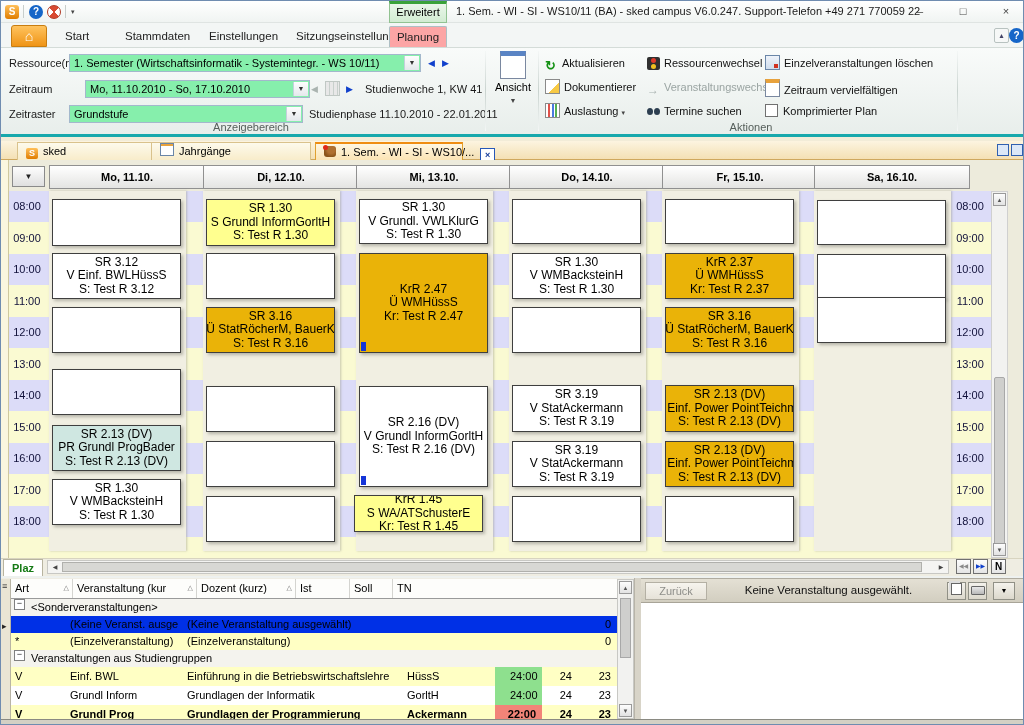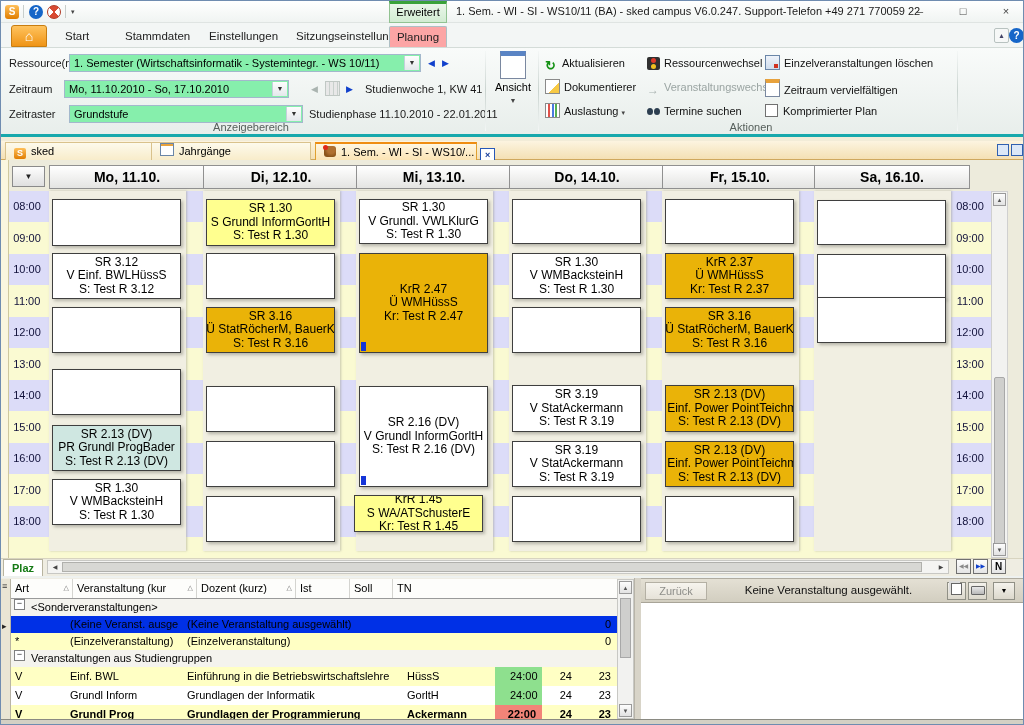--- a/index.html
+++ b/index.html
@@ -76,21 +76,21 @@
   .tabclose{display:inline-block;width:13px;height:13px;margin-left:6px;background:#fff;border:1px solid #2858b8;color:#103898;
             font-size:9px;font-weight:bold;line-height:12px;text-align:center;vertical-align:-2px;}
   .mdi-btn{top:143px;width:12px;height:12px;background:#dce8f8;border:1px solid #3060b0;}
 
   
   #cal{left:0;top:159px;width:1024px;height:416px;background:#edebdc;}
   #cal-leftstrip{left:0;top:0;width:8px;height:398px;background:#faf6df;border-right:1px solid #cfc89e;}
   #corner-btn{left:11px;top:6px;width:33px;height:21px;background:linear-gradient(#fdfdfd,#dfdfdf);border:1px solid #8a8a8a;
               text-align:center;font-size:8px;line-height:19px;color:#222;}
   .dayhdr{top:5px;width:156px;height:24px;background:linear-gradient(#ffffff,#e4e4e2);border:1px solid #909090;
-          font-weight:bold;font-size:14px;text-align:center;line-height:22px;}
+          font-weight:bold;font-size:11px;text-align:center;line-height:22px;}
   #grid{left:8px;top:31px;width:982px;height:367px;
         background:repeating-linear-gradient(180deg,#dcdcf8 0 31.5px,#fafad2 31.5px 63px);}
   .daycol{top:0;width:137px;height:360px;background:#f1efe2;box-shadow:1px 0 2px rgba(150,150,140,.5);}
   .tlabel{width:38px;height:14px;text-align:center;font-size:11px;color:#10103a;line-height:14px;}
   .blk{position:absolute;width:129px;display:flex;flex-direction:column;justify-content:center;align-items:center;
        box-sizing:border-box;border:1.5px solid #3f3f3f;box-shadow:2px 2px 3px rgba(110,110,100,.45);overflow:hidden;}
   .blk .bl{font-size:12px;line-height:13.5px;white-space:nowrap;}
   .blk.white{background:#fff;} .blk.yellow{background:#ffff8f;} .blk.lav{background:#eab308;} .blk.teal{background:#cfe7e1;}
   .bmark{position:absolute;left:1px;bottom:1px;width:5px;height:9px;background:#1535d8;}
   
@@ -168,21 +168,21 @@
   <div class="abs" id="ribbon"></div>
   <span class="abs rlabel" style="left:8px;top:53px">Ressource(n)</span>
   <div class="abs combo" style="left:68px;top:53px;width:352px">
     <span>1. Semester (Wirtschaftsinformatik - Systemintegr. - WS 10/11)</span>
     <span class="ca">▼</span>
   </div>
   <span class="abs navtri" style="left:427px;top:53px">◀</span>
   <span class="abs navtri" style="left:441px;top:53px">▶</span>
 
   <span class="abs rlabel" style="left:8px;top:79px">Zeitraum</span>
-  <div class="abs combo" style="left:63px;top:79px;width:225px">
+  <div class="abs combo" style="left:84px;top:79px;width:225px">
     <span>Mo, 11.10.2010 - So, 17.10.2010</span>
     <span class="ca">▼</span>
   </div>
   <span class="abs navtri gray" style="left:310px;top:79px">◀</span>
   <span class="abs gridbtn" style="left:324px;top:80px"></span>
   <span class="abs navtri" style="left:345px;top:79px">▶</span>
   <span class="abs rlabel" style="left:364px;top:79px">Studienwoche 1, KW 41</span>
 
   <span class="abs rlabel" style="left:8px;top:104px">Zeitraster</span>
   <div class="abs combo" style="left:68px;top:104px;width:234px">
@@ -230,27 +230,27 @@
   <div class="abs act-item" style="left:764px;top:102px">
     <span class="chk"></span><span>Komprimierter Plan</span>
   </div>
   <div class="abs grplabel" style="left:600px;top:120px;width:300px">Aktionen</div>
   <div class="abs vsep" style="left:956px;top:50px;height:80px"></div>
 
   <div class="abs" id="teal-line"></div>
   <div class="abs" id="rib-below"></div>
 
   <div class="abs" id="doctabs"></div>
-  <div class="abs dtab" style="left:4px;width:170px">
+  <div class="abs dtab" style="left:16px;width:170px">
     <span class="dtab-ic logo-sked" style="border-radius:2px;text-align:center;color:#fff;font-weight:bold;font-size:9px;line-height:11px;display:inline-block">S</span><span>sked</span>
   </div>
   <div class="abs dtab" style="left:150px;width:160px">
     <span class="dtab-ic ic-years"></span><span>Jahrgänge</span>
   </div>
-  <div class="abs dtab active" style="left:314px;width:162px">
+  <div class="abs dtab active" style="left:314px;width:148px">
     <span class="dtab-ic ic-person"></span><span>1. Sem. - WI - SI - WS10/...</span><span class="tabclose">×</span>
   </div>
   <span class="abs mdi-btn" style="left:996px"></span>
   <span class="abs mdi-btn" style="left:1010px"></span>
 
   <div class="abs" id="cal">
     <div class="abs" id="cal-leftstrip"></div>
     <div class="abs" id="corner-btn">▼</div>
 
     <div class="abs dayhdr" style="left:48px">Mo, 11.10.</div>

